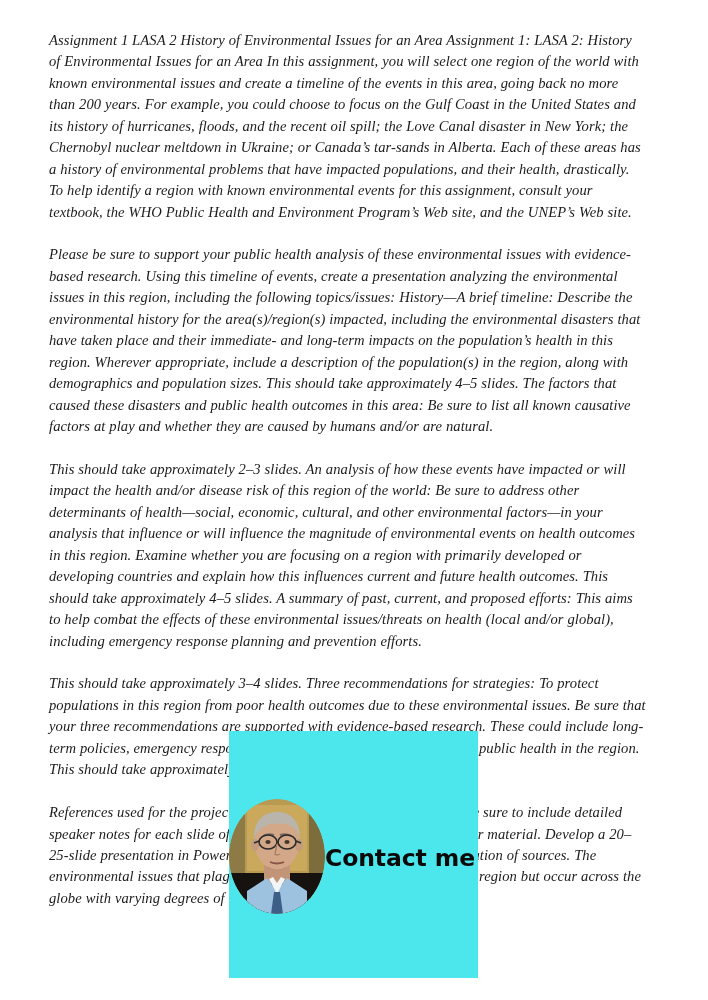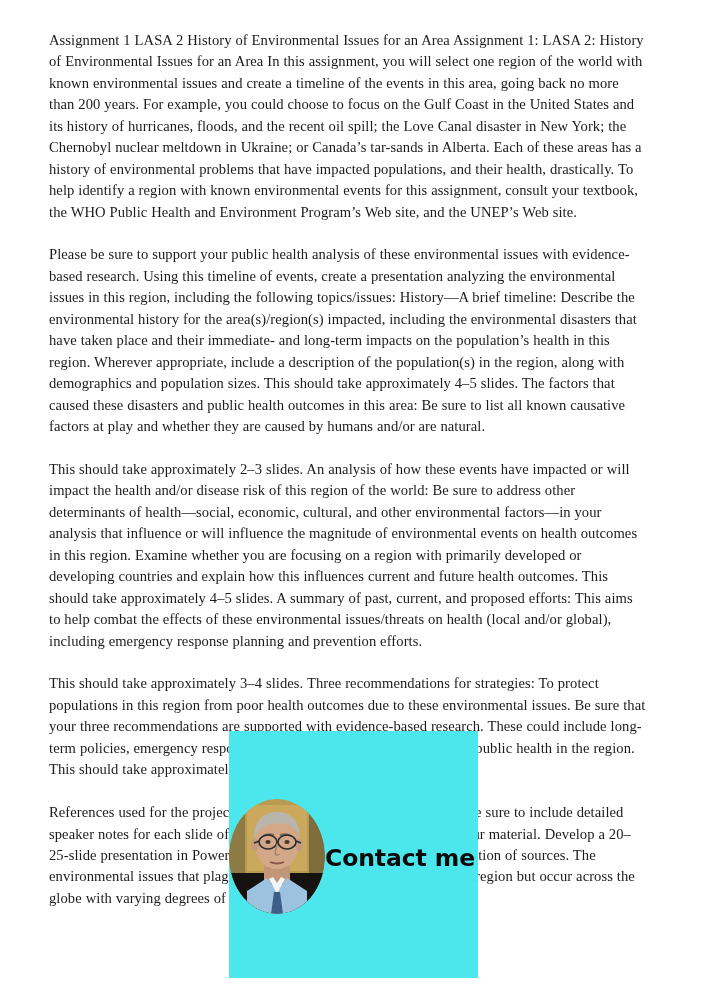--- a/index.html
+++ b/index.html
@@ -23,20 +23,21 @@
     width: 708px;
     height: 1000px;
     background: #ffffff;
   }
 
   #document-body {
     position: absolute;
     left: 49px;
     top: 30px;
     width: 597px;
+    font-style: italic;
   }
 
   .doc-paragraph {
     font-family: "Liberation Serif", "DejaVu Serif", serif;
     font-size: 14.6px;
     line-height: 21.45px;
     color: #1b1b1b;
     text-align: left;
     margin: 0 0 21.4px 0;
     letter-spacing: 0.005em;

